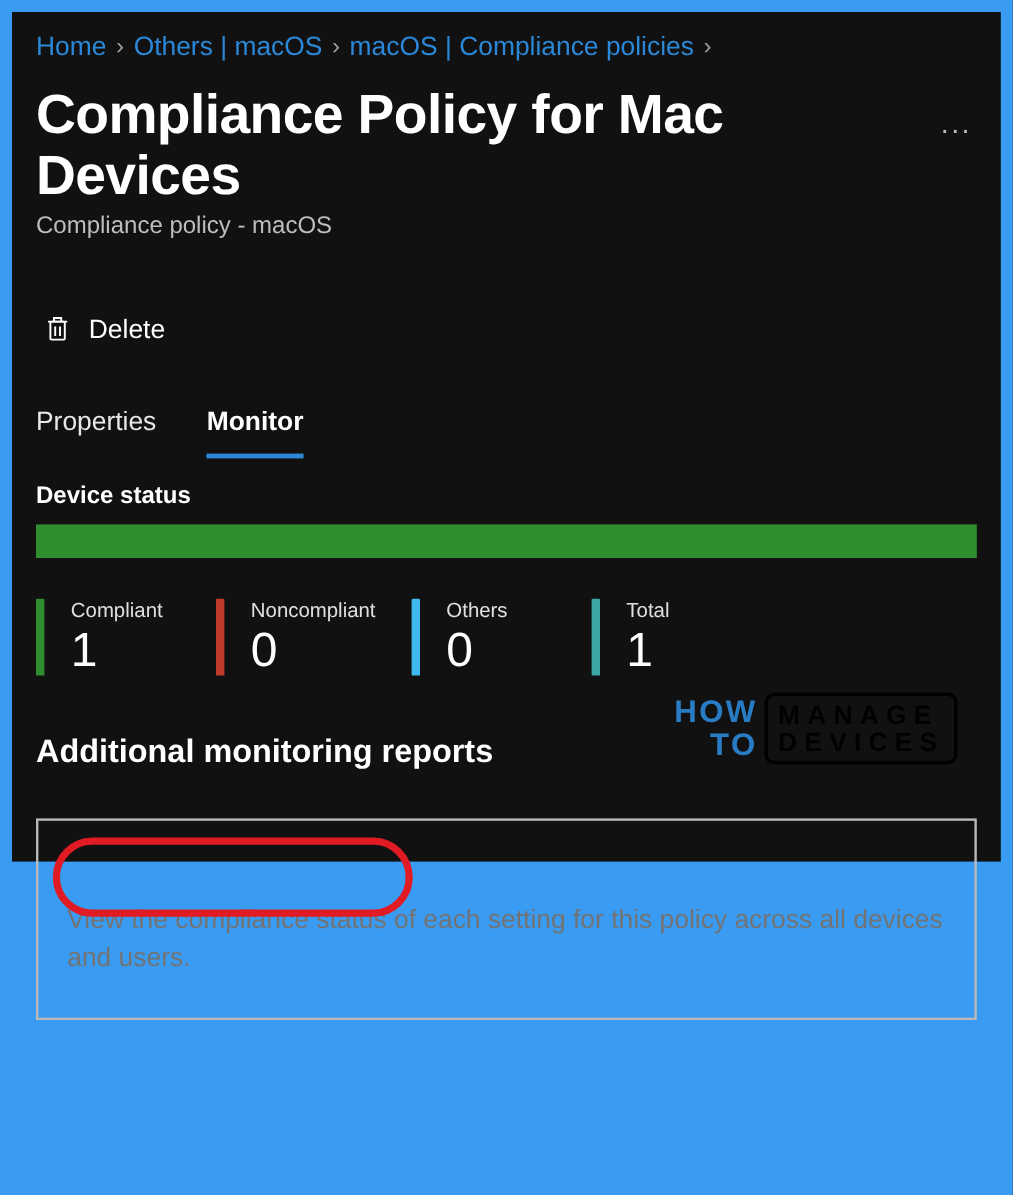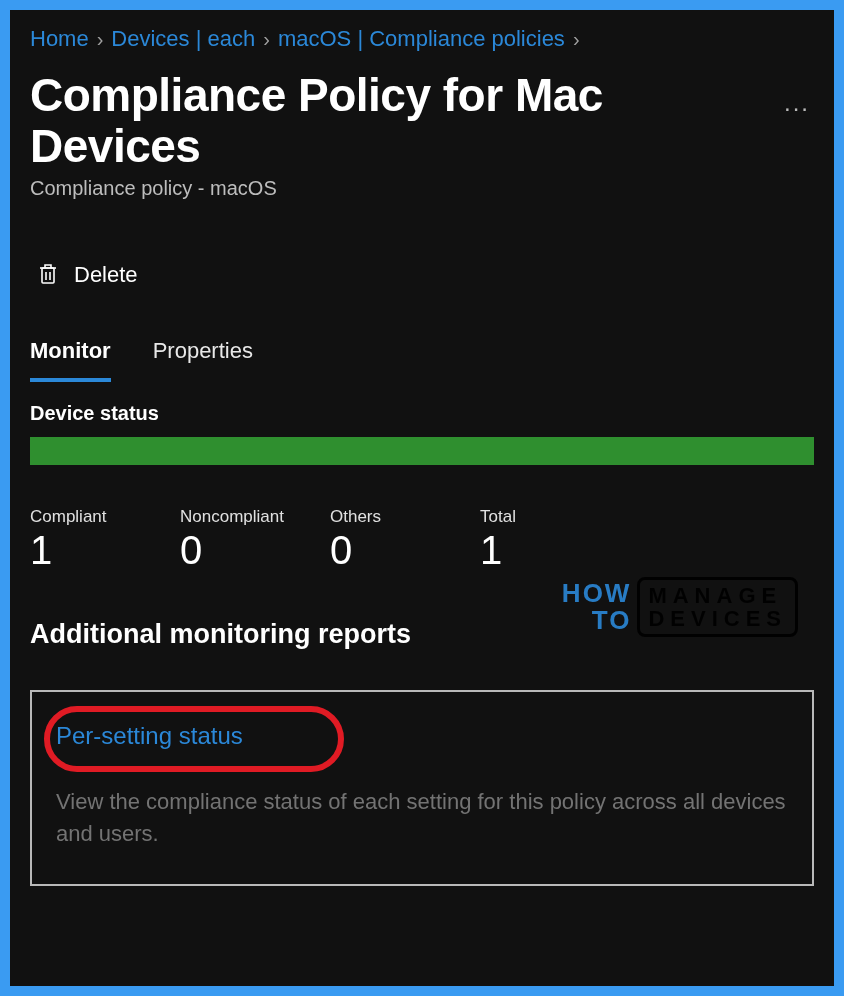--- a/index.html
+++ b/index.html
@@ -4,21 +4,21 @@
 <style>
   * { box-sizing: border-box; margin: 0; padding: 0; }
   html, body { width: 844px; height: 996px; }
   body {
     font-family: "Segoe UI", Arial, sans-serif;
     background: #3a9bf2;
     padding: 10px;
   }
   .app {
     width: 824px;
-    height: 976px;
+    height: 708px;
     background: #111111;
     color: #ffffff;
     padding: 16px 20px 20px 20px;
     position: relative;
   }
 
   
   .breadcrumbs {
     display: flex;
     align-items: center;
@@ -117,23 +117,22 @@
 
   
   .stats {
     margin-top: 34px;
     display: flex;
     gap: 30px;
   }
   .stat {
     display: flex;
     align-items: stretch;
-    gap: 8px;
+    gap: 22px;
     min-width: 120px;
-    flex-direction: column;
   }
   .stat .accent {
     width: 7px;
     border-radius: 1px;
   }
   .stat .col { display: flex; flex-direction: column; }
   .stat .label { font-size: 17px; color: #e0e0e0; }
   .stat .value { font-size: 40px; font-weight: 300; line-height: 1.05; margin-top: 2px; }
 
   
@@ -219,21 +218,21 @@
 </style>
 </head>
 <body>
 
 <div class="app">
 
   
   <nav class="breadcrumbs">
     <a class="crumb">Home</a>
     <span class="crumb-sep">›</span>
-    <a class="crumb">Devices | each</a>
+    <a class="crumb">Others | macOS</a>
     <span class="crumb-sep">›</span>
     <a class="crumb">macOS | Compliance policies</a>
     <span class="crumb-sep">›</span>
   </nav>
 
   
   <div class="title-row">
     <h1 class="page-title">Compliance Policy for Mac Devices</h1>
     <span class="ellipsis">...</span>
   </div>
@@ -248,22 +247,22 @@
         <path d="M9 6 V3 H15 V6"></path>
         <path d="M10 10 V18"></path>
         <path d="M14 10 V18"></path>
       </svg>
       <span>Delete</span>
     </button>
   </div>
 
   
   <div class="tabs">
+    <div class="tab">Properties</div>
     <div class="tab active">Monitor</div>
-    <div class="tab">Properties</div>
   </div>
 
   
   <div class="section-heading">Device status</div>
 
   
   <div class="status-bar-wrap" style="#2f8f2f"></div>
 
   
   <div class="stats">
@@ -310,17 +309,16 @@
       <div>DEVICES</div>
     </div>
   </div>
 
   
   <div class="reports-heading">Additional monitoring reports</div>
 
   
   <div class="report-card">
     <div class="annot"></div>
-    <a class="report-link">Per-setting status</a>
     <div class="report-desc">View the compliance status of each setting for this policy across all devices and users.</div>
   </div>
 
 </div>
 
 </body></html>

